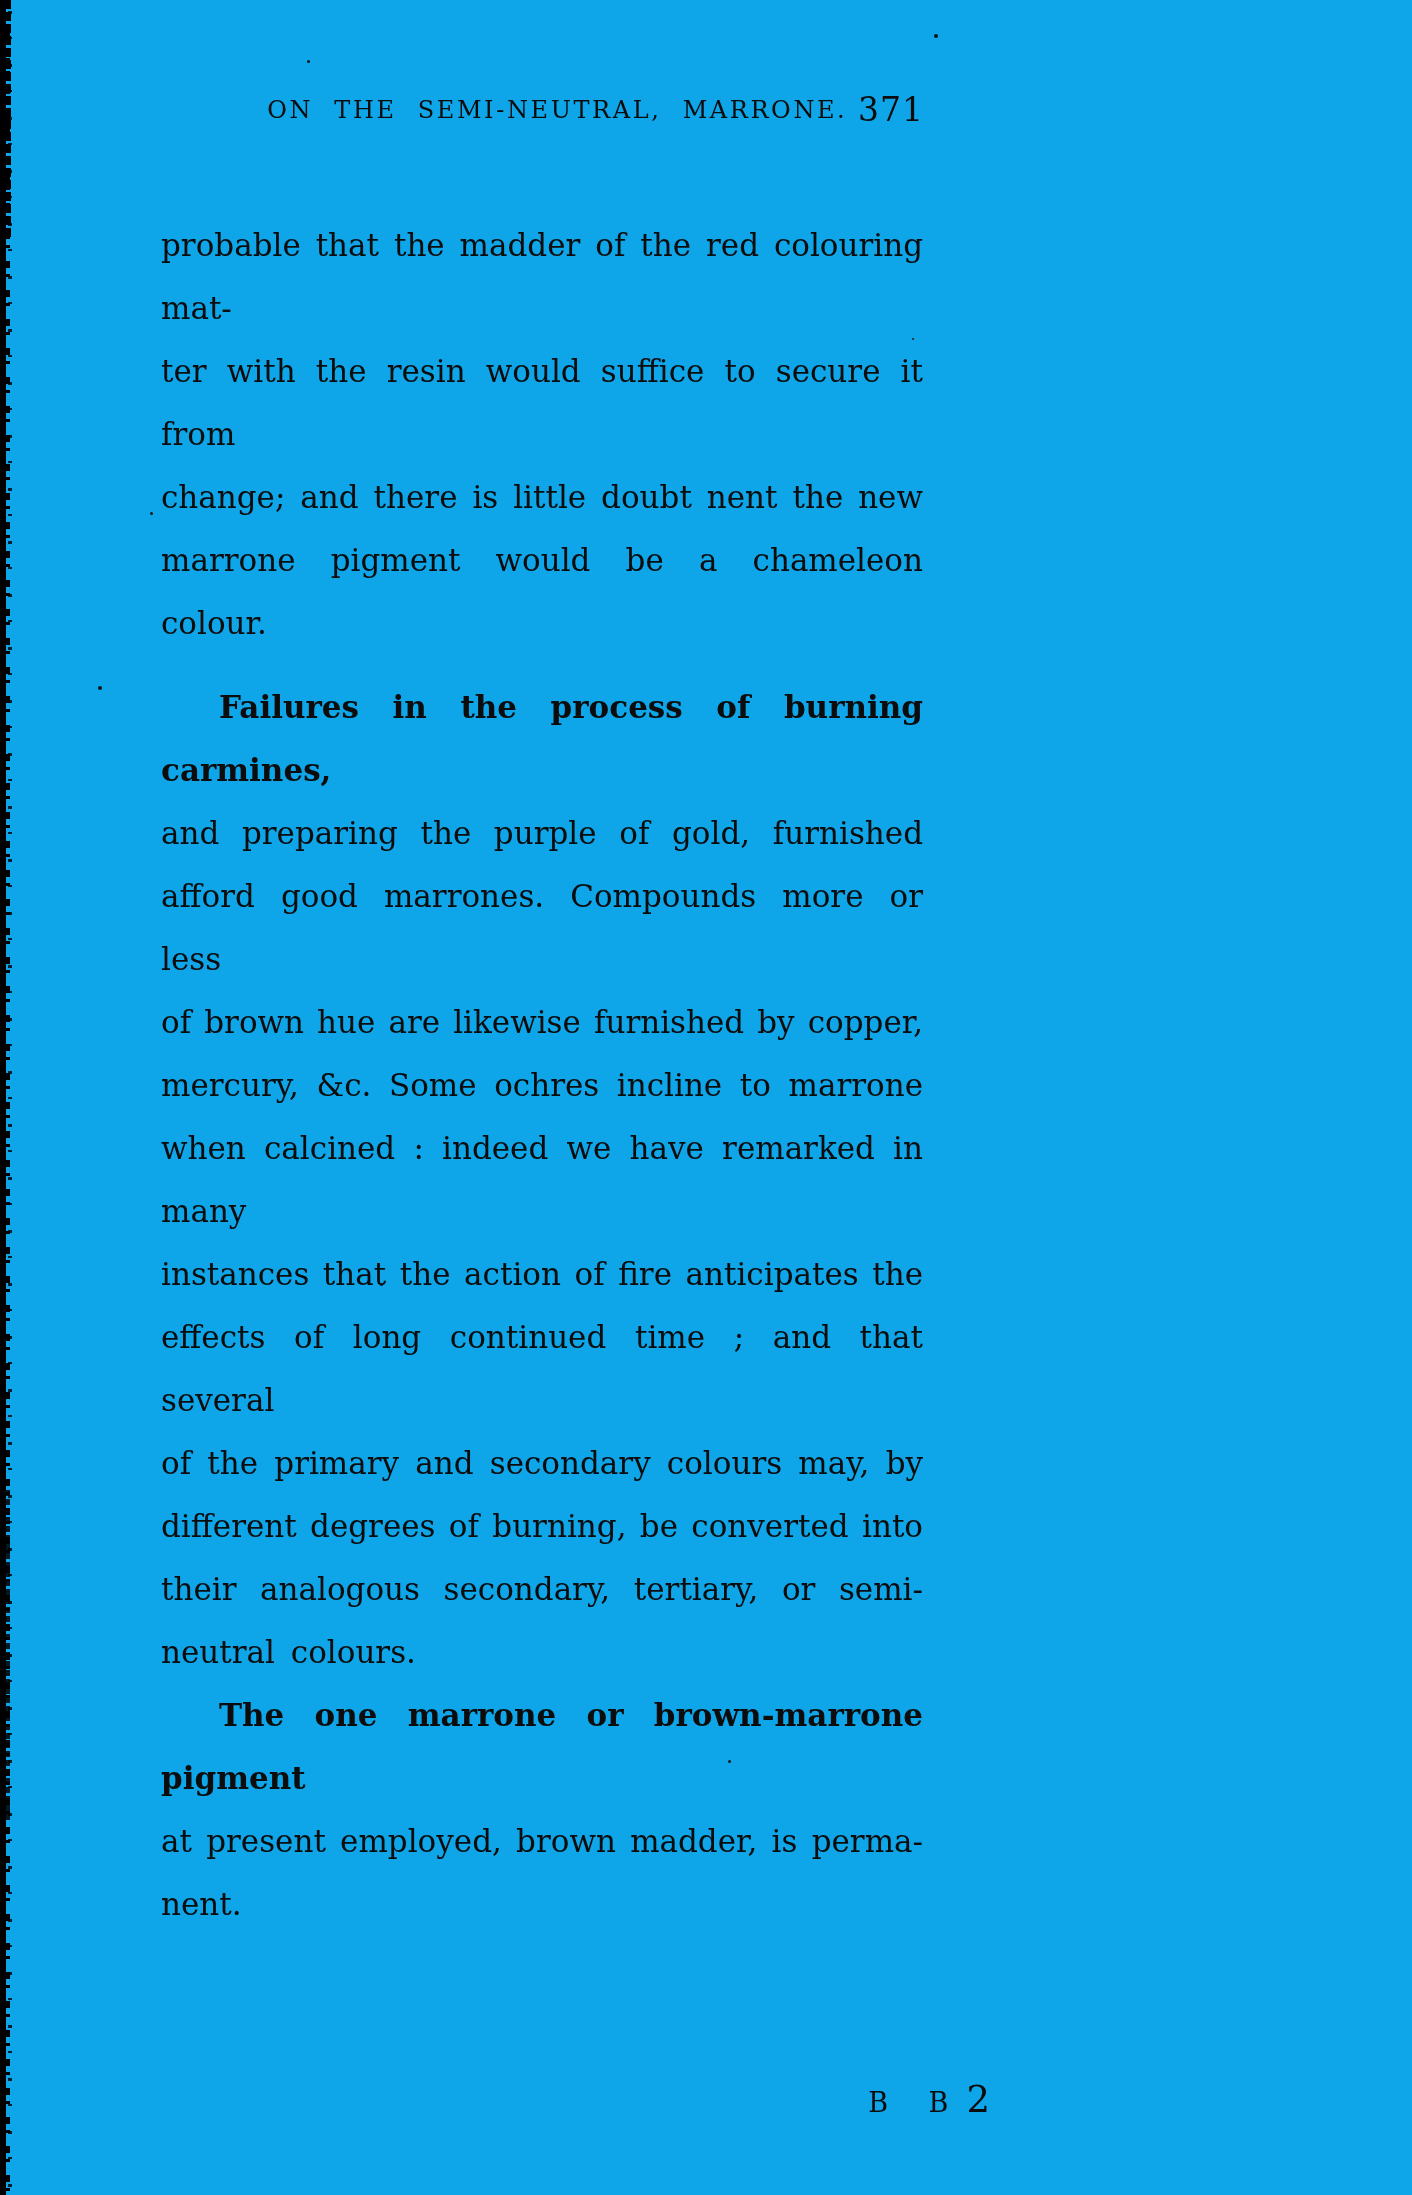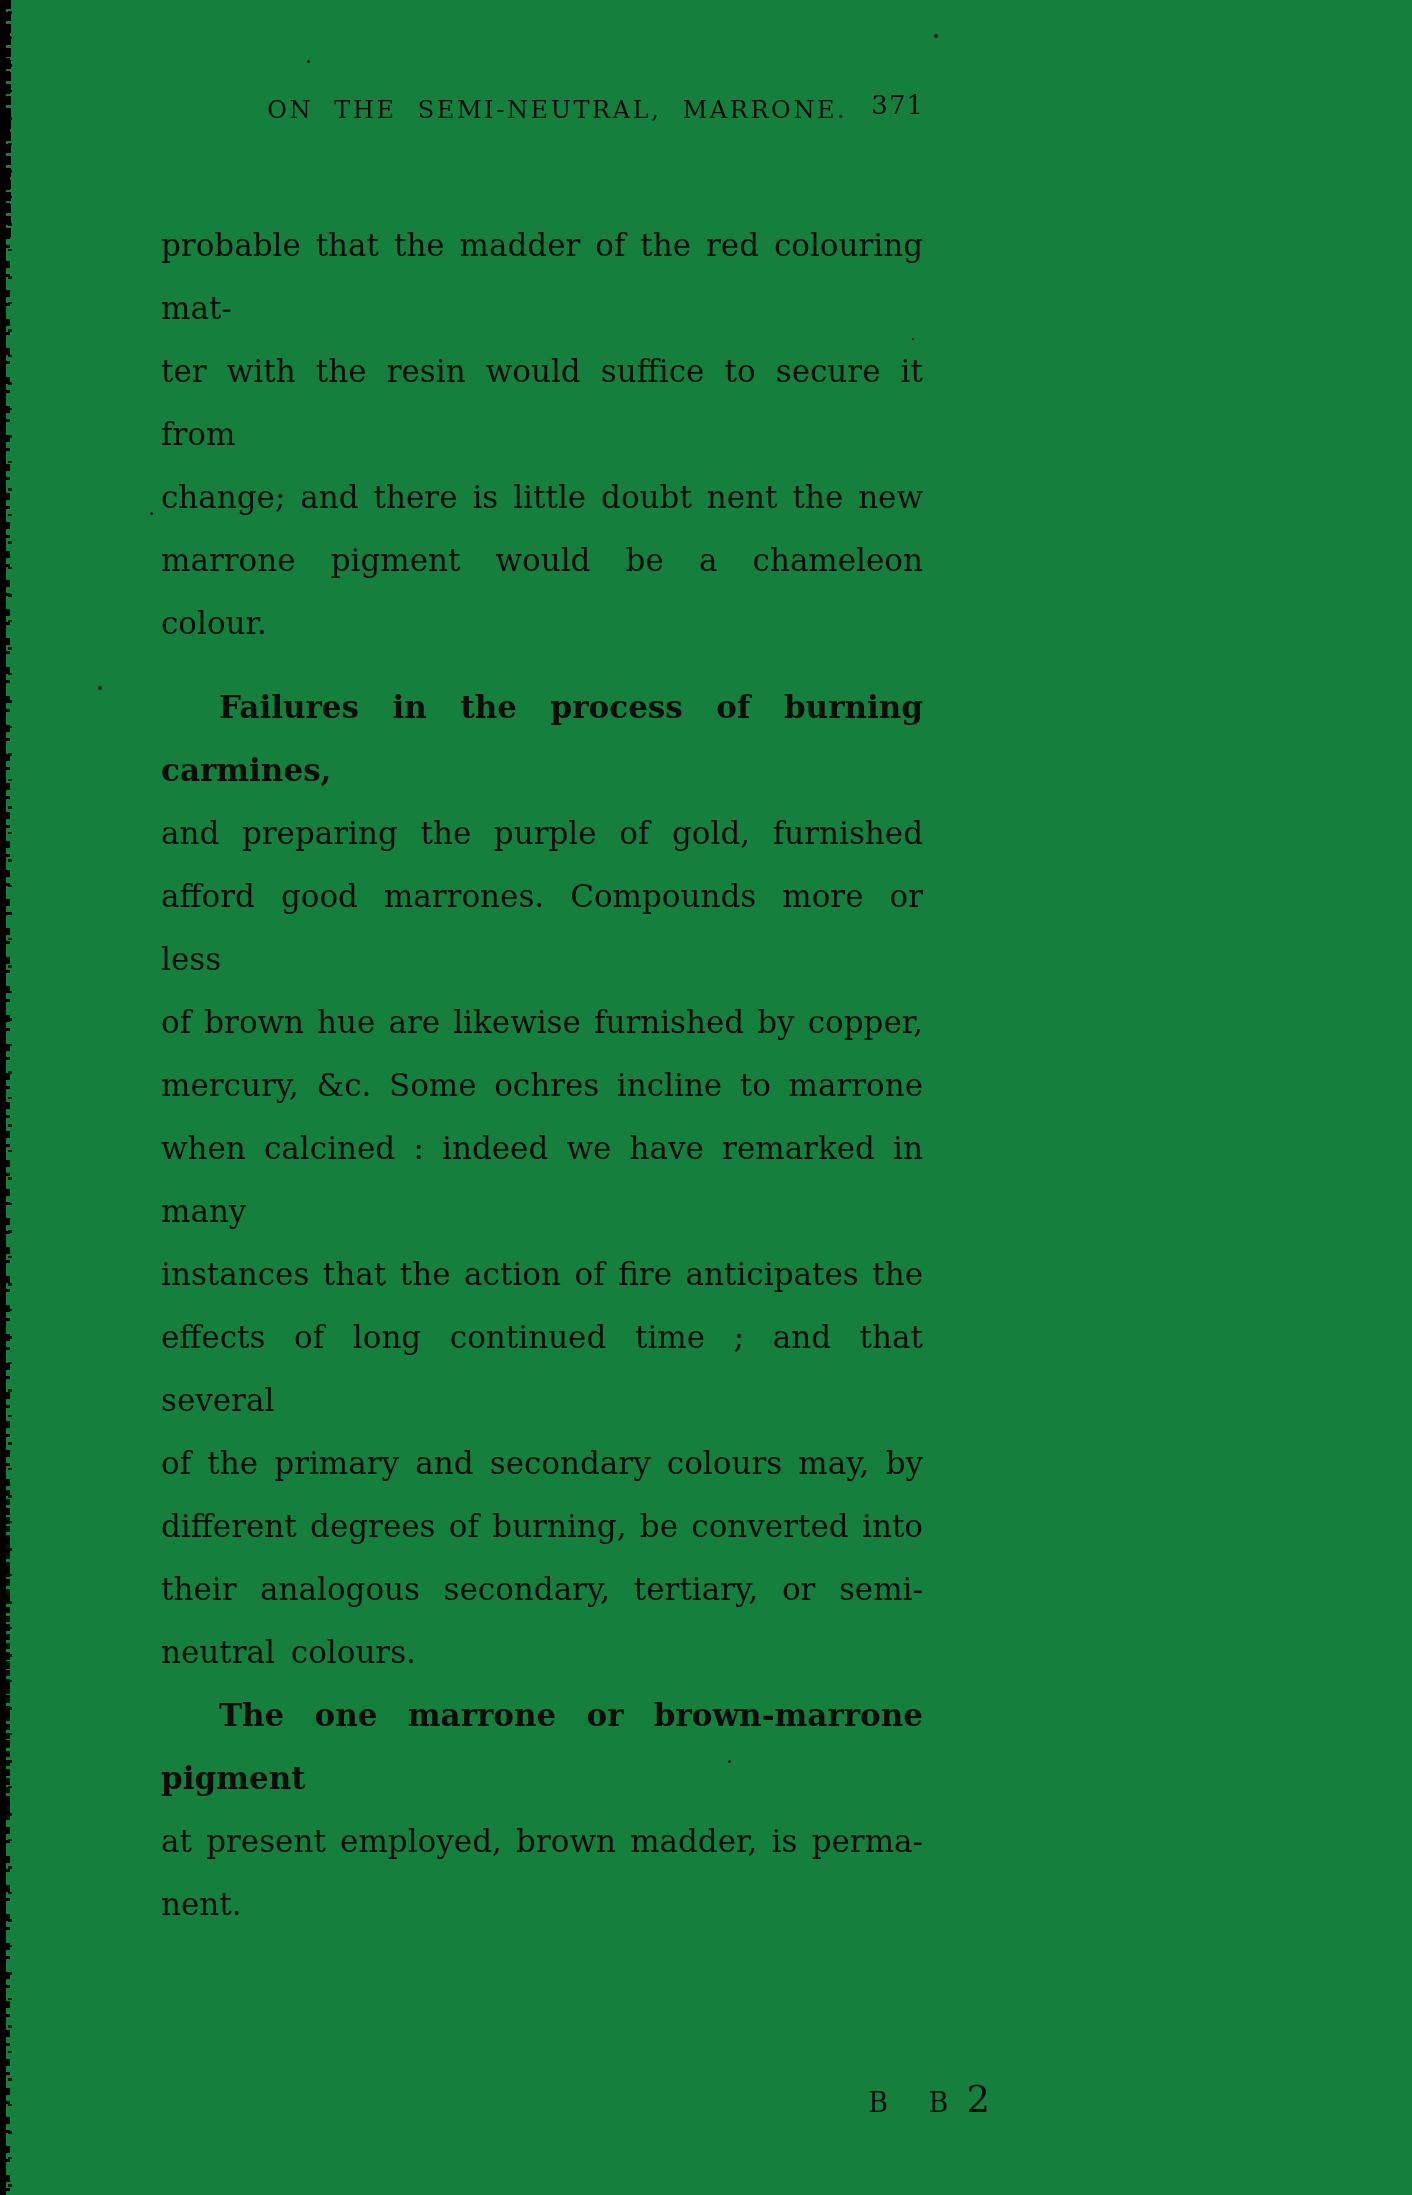--- a/index.html
+++ b/index.html
@@ -1,20 +1,20 @@
 <!DOCTYPE html>
 <html><head>
 <meta charset="utf-8">
 <style>
   html, body { margin: 0; padding: 0; background: #ffffff; }
   .scan-page {
     position: relative;
     width: 1412px;
     height: 2195px;
-    background: #15803d;
+    background: #0ea5e9;
     overflow: hidden;
     font-family: "DejaVu Serif", serif;
     color: #0c0c0c;
   }
 
   
   .scan-edge-left { position: absolute; left: 0; top: 0; width: 16px; height: 2195px; }
   .scan-edge-left .bar {
     position: absolute; left: 0; top: 0; width: 6px; height: 100%;
     background: #000;
@@ -44,21 +44,21 @@
   .page-header {
     position: absolute; left: 160px; top: 90px; width: 764px; height: 46px;
   }
   .running-title {
     position: absolute; left: 52%; transform: translateX(-50%); top: 6px;
     font-size: 24px; letter-spacing: 2.6px; word-spacing: 11px; white-space: nowrap;
     font-weight: 500;
   }
   .page-number {
     position: absolute; right: 0; top: 0;
-    font-size: 26px; letter-spacing: 1px;
+    font-size: 33px; letter-spacing: 1px;
   }
 
   
   .text-block {
     position: absolute; left: 161px; top: 214px; width: 762px;
     font-size: 31px; line-height: 63px;
   }
   .paragraph { margin: 0; }
   .paragraph.p2 { margin-top: 21px; }
   .paragraph.p3 { margin-top: 0; }

